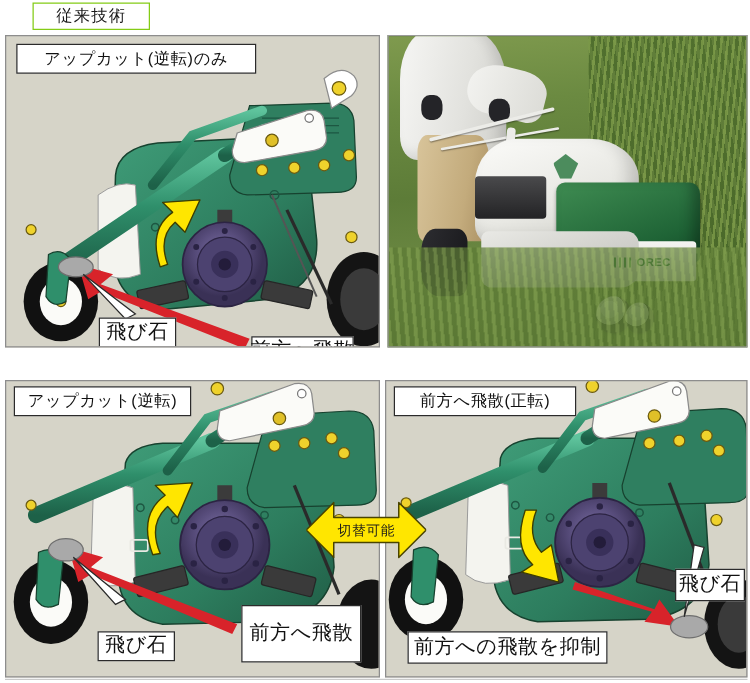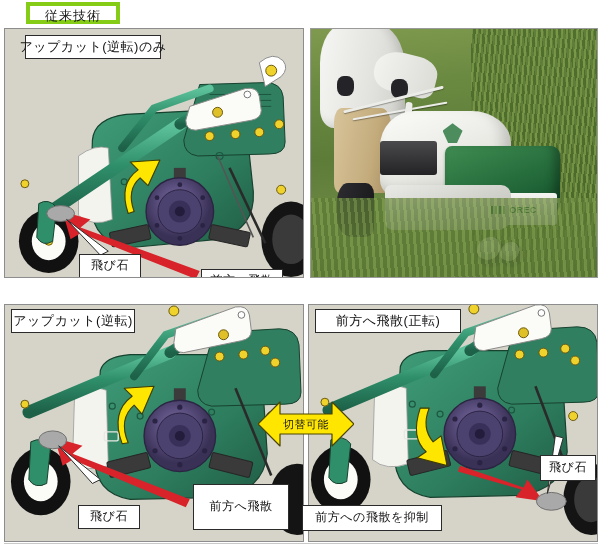--- a/index.html
+++ b/index.html
@@ -4,55 +4,55 @@
 <style>
   html,body{margin:0;padding:0;background:#ffffff;}
   body{
     width:600px;height:546px;position:relative;overflow:hidden;
     font-family:"Liberation Sans","DejaVu Sans",sans-serif;
   }
   .stage{position:absolute;left:0;top:0;width:600px;height:546px;background:#ffffff;}
 
   
   .section-head{
-    position:absolute;background:#ffffff;border:4px solid #84cc16;
+    position:absolute;background:#ffffff;border:1px solid #84cc16;
     font-size:13px;color:#1a1a1a;text-align:center;line-height:20px;
     letter-spacing:1px;box-sizing:border-box;
   }
   #head-old{left:26px;top:2px;width:94px;height:22px;}
   #head-new{left:10px;top:276px;width:110px;height:22px;}
 
   
   .panel{position:absolute;box-sizing:border-box;border:1px solid #8d8d8d;
          background:#d6d4c8;overflow:hidden;}
   #panel-old{left:4px;top:28px;width:300px;height:250px;}
   #panel-photo{left:310px;top:28px;width:288px;height:250px;border:1px solid #9a9a9a;background:#5e7a3a;}
   #panel-new-up{left:4px;top:304px;width:300px;height:238px;}
   #panel-new-down{left:308px;top:304px;width:290px;height:238px;}
 
   
   .cap{
     position:absolute;background:#ffffff;border:1px solid #2b2b2b;
-    font-size:12px;color:#111;line-height:1.15;box-sizing:border-box;
+    font-size:16px;color:#111;line-height:1.15;box-sizing:border-box;
     display:flex;align-items:center;justify-content:center;white-space:nowrap;
     letter-spacing:.5px;
   }
   .cap.big{font-size:13px;}
 
   
-  #cap-old-title{left:20px;top:6px;width:136px;height:24px;text-align:right;}
-  #cap-new-up-title{left:6px;top:4px;width:124px;height:24px;}
+  #cap-old-title{left:8px;top:6px;width:192px;height:24px;text-align:right;}
+  #cap-new-up-title{left:6px;top:4px;width:142px;height:24px;}
   #cap-new-down-title{left:6px;top:4px;width:146px;height:24px;}
 
   
   #cap-old-stone{left:74px;top:225px;width:62px;height:24px;}
   #cap-old-front{left:196px;top:240px;width:82px;height:24px;}
   #cap-new-stone{left:78px;top:505px;width:62px;height:24px;}
   #cap-new-front{left:193px;top:484px;width:96px;height:46px;}
-  #cap-supp{left:302px;top:505px;width:140px;height:26px;}
+  #cap-supp{left:326px;top:505px;width:160px;height:26px;}
   #cap-down-stone{left:540px;top:455px;width:56px;height:26px;}
 
   
   .ph{position:absolute;}
   .grass-bg{left:0;top:0;width:100%;height:100%;
     background:
       linear-gradient(175deg,#7f9a4e 0%,#6b8a41 22%,#5d7c38 48%,#6f8b45 74%,#7c9550 100%);}
   .grass-tall{position:absolute;right:0;top:0;width:44%;height:100%;
     background:
       repeating-linear-gradient(96deg, rgba(120,150,70,.85) 0 2px, rgba(70,100,40,.55) 2px 5px),
@@ -107,21 +107,21 @@
   .oreg .bars{display:inline-block;width:16px;height:8px;vertical-align:-1px;margin-right:2px;
     background:repeating-linear-gradient(90deg,#1e6a36 0 2px,transparent 2px 4px);}
   .ph-logo{position:absolute;left:46%;top:38%;width:7%;height:8%;
     background:#2f7a44;clip-path:polygon(50% 0,100% 38%,72% 100%,28% 100%,0 38%);opacity:.85;}
 
   
   .mower{position:absolute;left:0;top:0;width:100%;height:100%;}
   .mower svg{display:block;width:100%;height:100%;}
 
   
-  #switch-arrow{position:absolute;left:258px;top:398px;width:96px;height:52px;z-index:6;text-align:center;}
+  #switch-arrow{position:absolute;left:245px;top:398px;width:96px;height:52px;z-index:6;text-align:center;}
   #switch-arrow .lbl{position:absolute;left:0;top:0;width:96px;height:52px;
     display:flex;align-items:center;justify-content:center;
     font-size:11px;color:#1a1a1a;letter-spacing:.5px;}
   .bottom-rule{position:absolute;left:4px;top:543px;width:594px;height:1px;background:#c9c9c9;}
 </style>
 </head>
 <body>
 
 <div class="stage">
 

